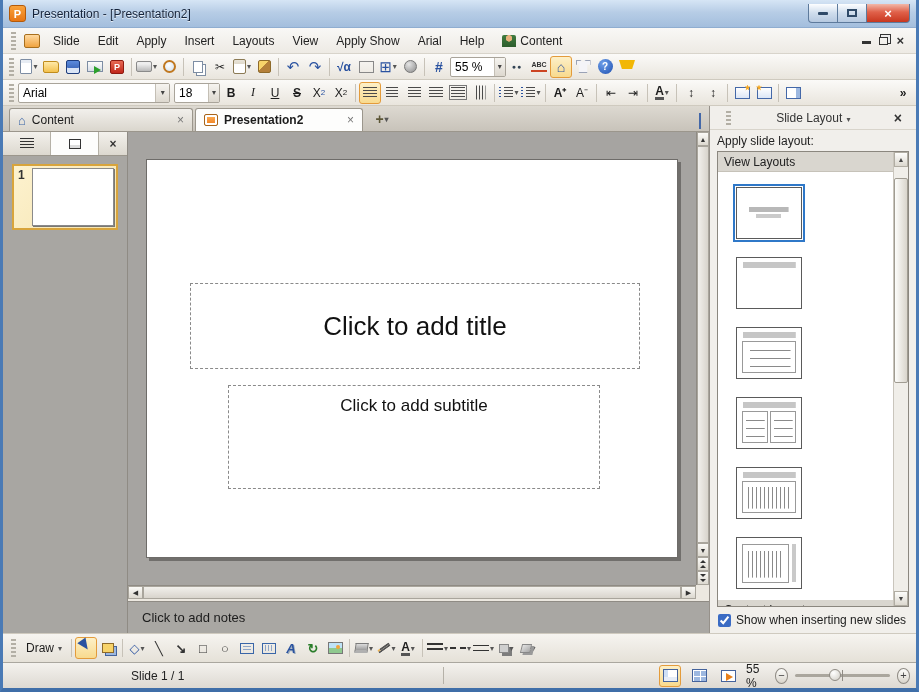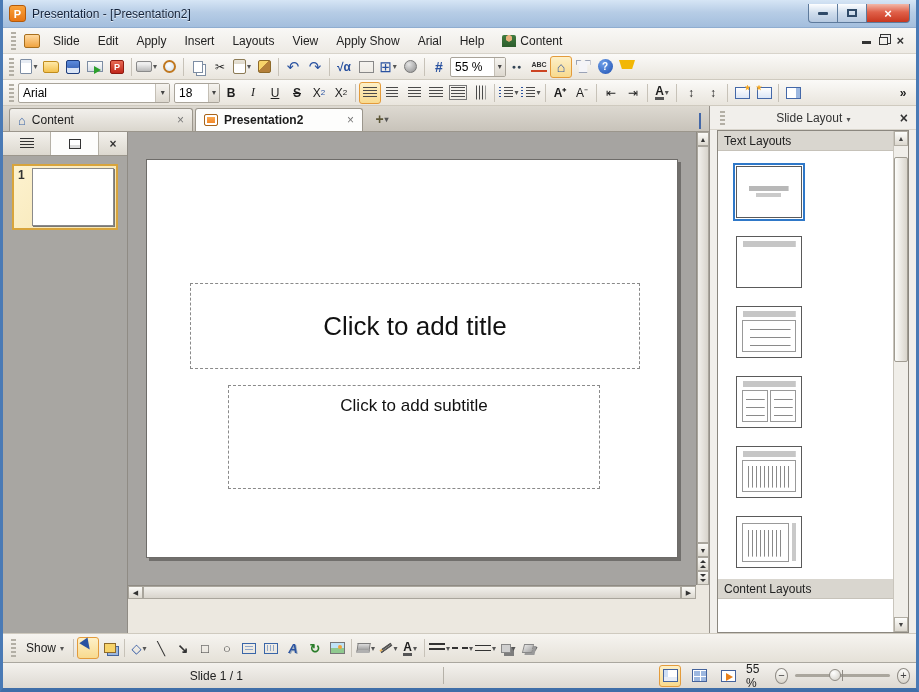--- a/index.html
+++ b/index.html
@@ -68,21 +68,21 @@
   .tabrow{position:absolute;left:0;top:106px;width:706px;height:26px;background:linear-gradient(#ddd9d1,#c8c3ba);border-bottom:1px solid #9b968c;display:flex;align-items:flex-end;padding:0 0 0 6px}
   .tab{height:23px;display:flex;align-items:center;gap:6px;padding:0 8px;border:1px solid #9b968c;border-bottom:none;border-radius:3px 3px 0 0;background:linear-gradient(#f2f0ec,#dad6cd);margin-right:2px;min-width:184px}
   .tab.active{background:#fdfdfc;font-weight:bold;min-width:168px}
   .tabx{margin-left:auto;color:#777;font-size:12px;font-weight:normal}
   .ichome{color:#3a66a8;font-size:13px;line-height:1}
   .icpres{width:14px;height:12px;background:linear-gradient(#ffb45e,#ef7d1a);border:1px solid #a8641a;border-radius:2px;box-shadow:inset 0 0 0 2px #fff}
   .newtab{width:26px;height:20px;margin:0 0 2px 4px;display:flex;align-items:center;justify-content:center;color:#5c5636;font-weight:bold;font-size:14px;border-radius:3px}
   .tabpanel-ic{margin-left:auto;margin-bottom:3px;margin-right:8px}
   
   .taskpane{position:absolute;left:706px;right:0;top:106px;height:527px;background:#f1efeb;border-left:1px solid #96918a;display:flex;flex-direction:column}
-  .tp-head{height:24px;display:flex;align-items:center;padding:0 6px;border-bottom:1px solid #d8d4cb}
+  .tp-head{height:24px;display:flex;align-items:center;padding:0 12px;border-bottom:1px solid #d8d4cb}
   .tp-title{flex:1;text-align:center;color:#333}
   .tp-x{font-size:14px;font-weight:bold;color:#333;padding:0 2px}
   .tp-apply{padding:4px 7px 3px;color:#222}
   .tp-list{position:relative;margin:0 7px;border:1px solid #8b877f;background:#fff;flex:1;overflow:hidden}
   .tp-content{position:absolute;left:0;right:15px;top:0}
   .tp-sec{height:20px;background:#d9d6cf;border-bottom:1px solid #c6c2b9;padding:3px 6px;color:#222}
   .tp-grid{display:flex;flex-wrap:wrap;padding:6px 0 2px 8px}
   .cell{width:86px;height:70px;display:flex;align-items:center;justify-content:center}
   .thumb{width:66px;height:52px;background:#fff;border:1px solid #5a5a5a;position:relative}
   .cell.sel .thumb{outline:2px solid #2f78c8;outline-offset:1px}
@@ -142,21 +142,21 @@
   .icbucket{width:13px;height:10px;background:linear-gradient(#dcdcdc,#9c9c9c);border:1px solid #7c7c7c;transform:skewX(-8deg);border-bottom:3px solid #b0b0b0}
   .icpencil{width:14px;height:4px;background:linear-gradient(90deg,#e8b35a 0 3px,#555 3px);transform:rotate(-35deg);border-radius:1px;border-bottom:2px solid #555}
   .iclines{width:16px;height:10px;background:repeating-linear-gradient(to bottom,#333 0 2px,transparent 2px 5px)}
   .icdash{width:16px;height:0;border-top:2px dashed #333}
   .icarrst{width:16px;height:8px;background:linear-gradient(#333,#333) 0 20%/100% 1px no-repeat,linear-gradient(#333,#333) 0 80%/100% 1px no-repeat}
   .icshadow{width:10px;height:9px;background:#cfcfcf;border:1px solid #888;box-shadow:3px 3px 0 #7d7d7d}
   .ic3d{width:10px;height:9px;background:linear-gradient(135deg,#e3e3e3,#a8a8a8);border:1px solid #888;transform:skewX(-14deg);box-shadow:3px 2px 0 #9a9a9a}
   .gline{font-size:13px;color:#333;line-height:1}
   
   .statusbar{position:absolute;left:0;top:662px;right:0;height:26px;background:linear-gradient(#f4f2ee,#ddd9d2);border-top:1px solid #aaa79f;display:flex;align-items:center}
-  .sb-ind{position:absolute;left:128px;width:112px;text-align:right;color:#222}
+  .sb-ind{position:absolute;left:128px;width:112px;text-align:left;color:#222}
   .sb-sep{position:absolute;left:440px;top:4px;bottom:4px;width:1px;background:#b5b1a8}
   .sb-right{position:absolute;left:656px;right:6px;top:0;bottom:0;display:flex;align-items:center;gap:7px}
   .icnorm{width:15px;height:13px;border:1px solid #44639c;background:linear-gradient(90deg,#cfe0f5 0 4px,#fff 4px);box-shadow:inset 0 -4px 0 #e6edf7}
   .icsort{width:15px;height:13px;background:linear-gradient(#9db8e0,#9db8e0) 1px 1px/6px 5px no-repeat,linear-gradient(#9db8e0,#9db8e0) 8px 1px/6px 5px no-repeat,linear-gradient(#9db8e0,#9db8e0) 1px 7px/6px 5px no-repeat,linear-gradient(#9db8e0,#9db8e0) 8px 7px/6px 5px no-repeat,#fff;border:1px solid #44639c}
   .icplay{width:15px;height:12px;border:1px solid #44639c;background:#fff;position:relative}
   .icplay::after{content:'';position:absolute;left:4px;top:2px;width:0;height:0;border:4px solid transparent;border-left:7px solid #e8801a}
   .zbtn{width:16px;height:16px;border-radius:50%;border:1px solid #8f8b84;background:linear-gradient(#fdfdfb,#d9d5cc);display:flex;align-items:center;justify-content:center;font-size:11px;color:#444;line-height:1}
   .ztrack{width:118px;height:3px;background:#aaa69d;border-radius:2px;position:relative}
   .ztick{position:absolute;left:50%;top:-4px;width:1px;height:11px;background:#8f8b84}
   .zthumb{position:absolute;left:34px;top:-5px;width:12px;height:12px;border-radius:50%;border:1px solid #8f8b84;background:radial-gradient(circle at 35% 30%,#fff,#cfccc4)}
@@ -415,23 +415,24 @@
       </span>
     <span class="tabpanel-ic"><span class="icpane"></span></span>
   </div>
 
   <div class="taskpane">
     <div class="tp-head">
       <span class="grip" style="height:14px"></span>
       <span class="tp-title"><span>Slide Layout</span> <span class="car">▾</span></span>
       <span class="tp-x">×</span>
     </div>
+    <div class="tp-apply">Apply slide layout:</div>
     <div class="tp-list">
       <div class="tp-content">
-        <div class="tp-sec">Text Layouts</div>
+        <div class="tp-sec">View Layouts</div>
         <div class="tp-grid">
           <span class="cell sel">
               <span class="thumb">
                 <span class="art a-t1"></span>
               </span>
             </span>
           <span class="cell">
               <span class="thumb">
                 <span class="art a-t2"></span>
               </span>
@@ -469,20 +470,24 @@
         </div>
         <div class="tp-sec">Content Layouts</div>
 
       </div>
       <div class="tp-scroll">
         <div class="sbtn">▲</div>
         <div class="sthumb"></div>
         <div class="sbtn bot">▼</div>
       </div>
     </div>
+    <div class="tp-check">
+      <input type="checkbox" checked="true" style="">
+      <span>Show when inserting new slides</span>
+    </div>
   </div>
 
   <div class="leftpanel">
     <div class="lp-tabs">
       <span class="lp-tab">
           <span class="icoutline"></span>
         </span>
       <span class="lp-tab on">
           <span class="icslidetab"></span>
         </span>
@@ -516,25 +521,26 @@
         <i></i>
       </div>
   </div>
 
   <div class="hscroll">
     <div class="harr">◀</div>
     <div class="hs-track"></div>
     <div class="harr">▶</div>
   </div>
 
+  <div class="notes">Click to add notes</div>
 
   <div class="drawbar">
     <span class="grip"></span>
     <span class="drawlabel b">
-        <span>Show</span>
+        <span>Draw</span>
         <span class="car">▾</span>
       </span>
     <span class="sep"></span>
     <span class="b hot">
         <span class="pointer"></span>
       </span>
     <span class="b">
         <span class="msel"></span>
       </span>
     <span class="sep"></span>

